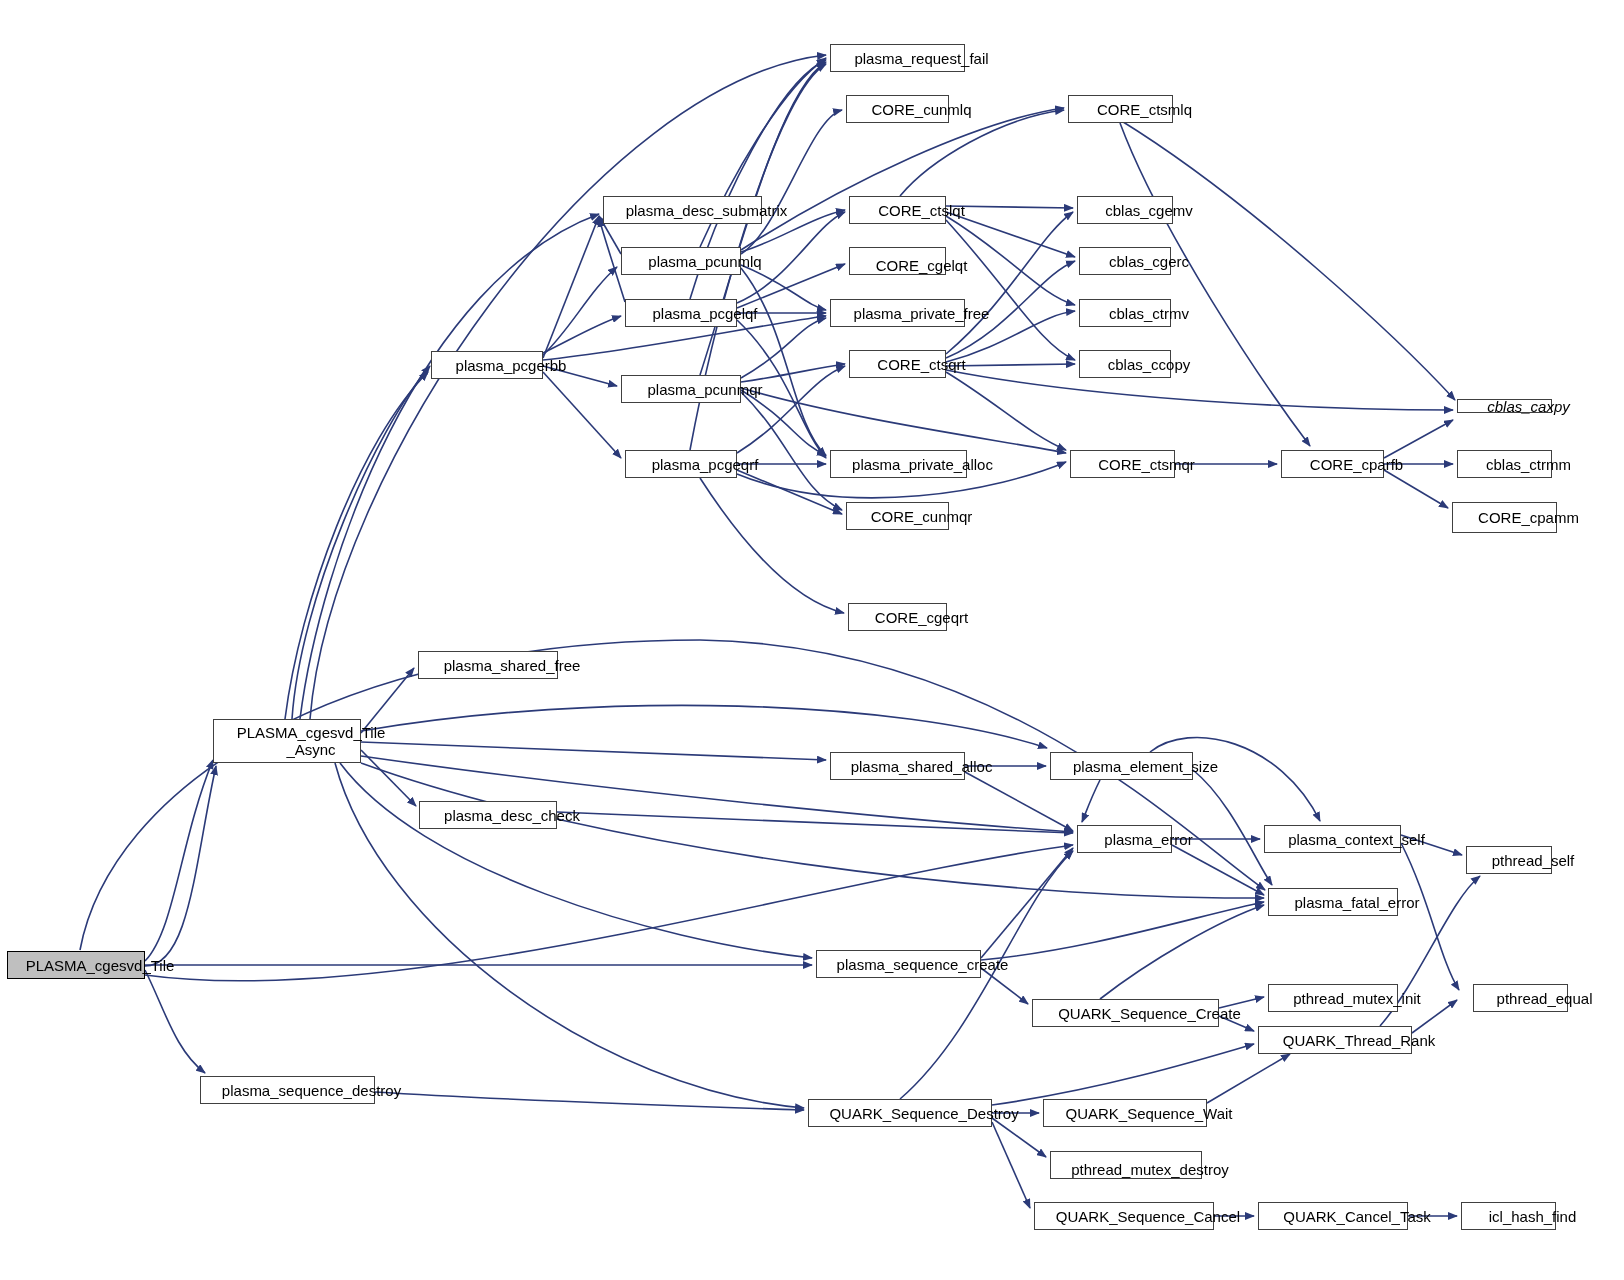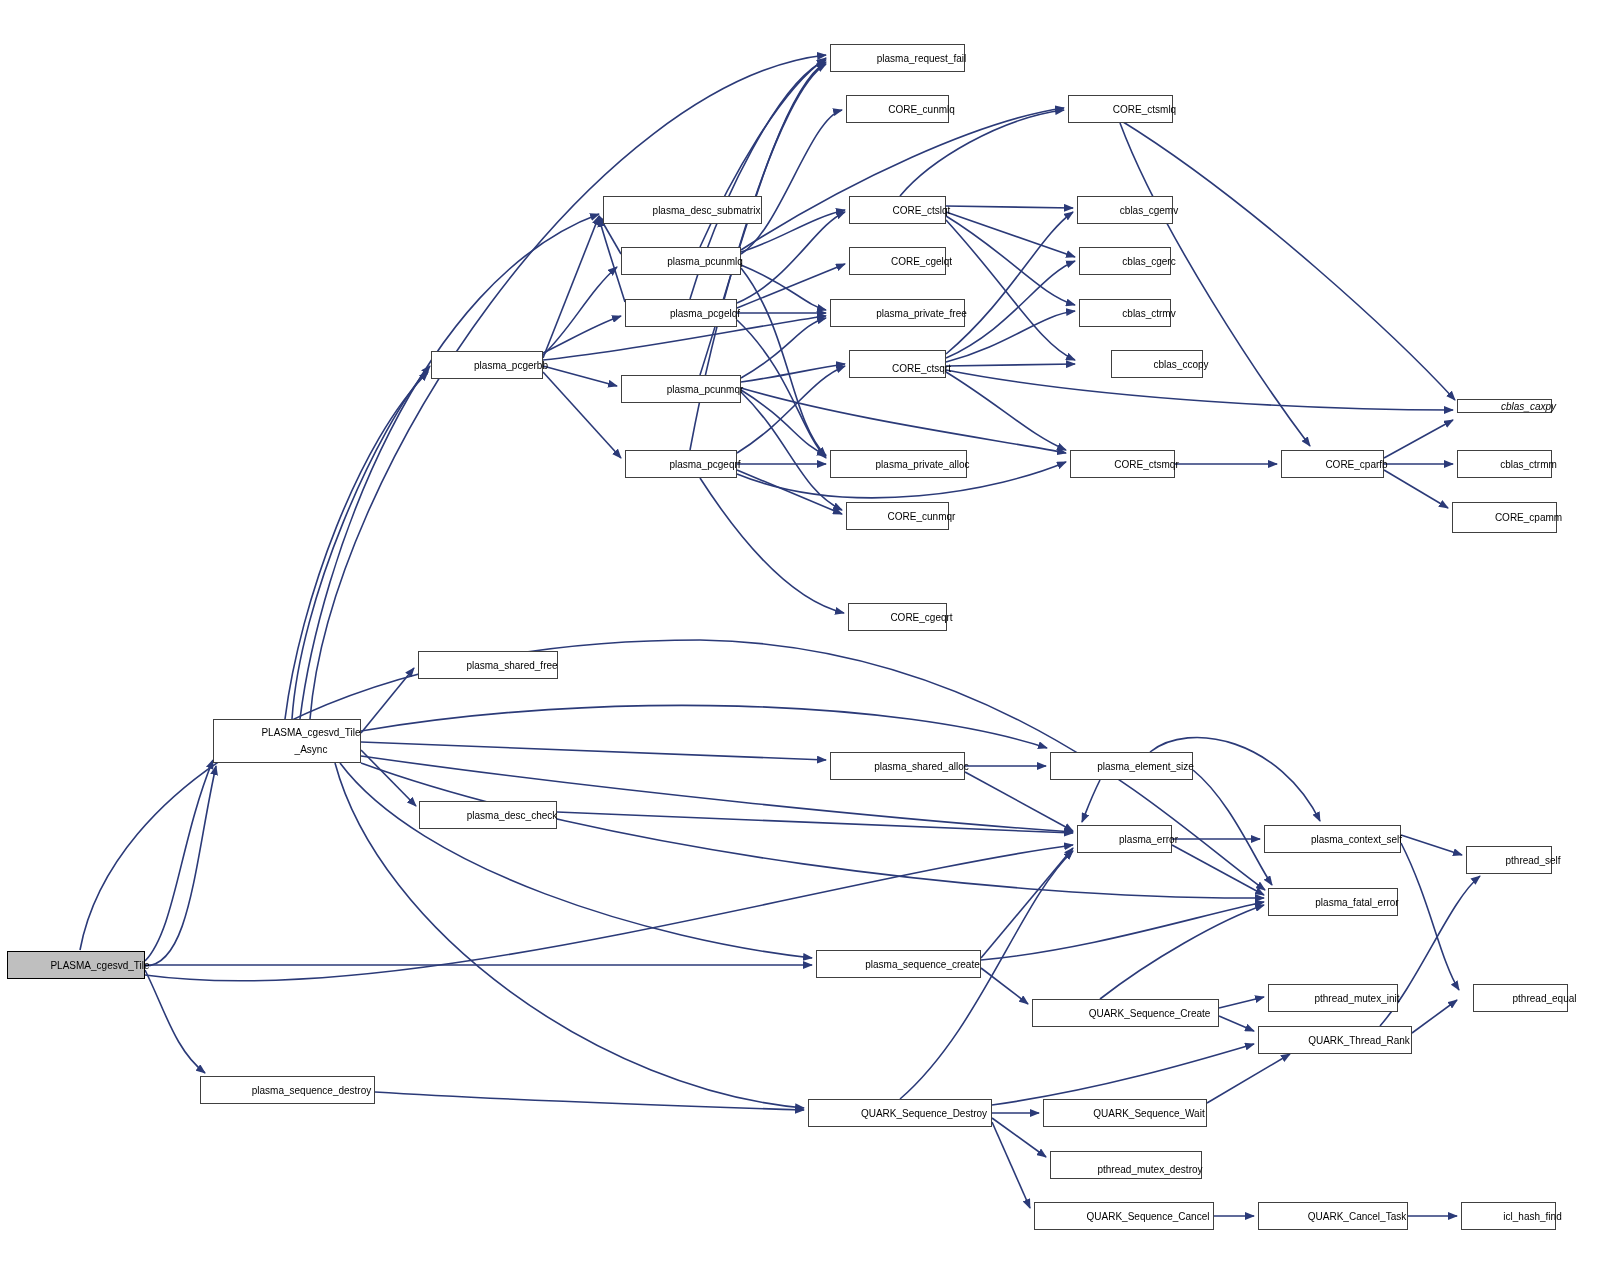--- a/index.html
+++ b/index.html
@@ -1,21 +1,21 @@
 <!DOCTYPE html>
 <html><head>
 <meta charset="utf-8">
 <style>
   html,body{margin:0;padding:0;background:#ffffff;}
   #canvas{position:relative;width:1624px;height:1280px;background:#ffffff;
           font-family:"Liberation Sans", sans-serif;}
   svg#edges{position:absolute;left:0;top:0;width:1624px;height:1280px;}
   .node{position:absolute;box-sizing:border-box;border:1px solid #404040;
         background:#ffffff;color:#000000;display:flex;align-items:center;
-        justify-content:center;text-align:center;font-size:10px;line-height:17px;
+        justify-content:center;text-align:center;font-size:15px;line-height:17px;
         white-space:pre;letter-spacing:0px;padding-left:48px;}
   .node.root{background:#bfbfbf;border:1px solid #000000;}
   .node span{pointer-events:none;}
 </style>
 </head>
 <body>
 
 <div id="canvas">
   <svg id="edges" viewBox="0 0 1624 1280" xmlns="http://www.w3.org/2000/svg">
     <defs>
@@ -128,31 +128,31 @@
       <div class="node" style="left: 419px; top: 801px; width: 138px; height: 28px;"><span>plasma_desc_check</span></div>
       <div class="node" style="left: 431px; top: 351px; width: 112px; height: 28px;"><span>plasma_pcgerbb</span></div>
       <div class="node" style="left: 603px; top: 196px; width: 159px; height: 28px;"><span>plasma_desc_submatrix</span></div>
       <div class="node" style="left: 621px; top: 247px; width: 120px; height: 28px;"><span>plasma_pcunmlq</span></div>
       <div class="node" style="left: 625px; top: 299px; width: 112px; height: 28px; justify-content: center;"><span>plasma_pcgelqf</span></div>
       <div class="node" style="left: 621px; top: 375px; width: 120px; height: 28px;"><span>plasma_pcunmqr</span></div>
       <div class="node" style="left: 625px; top: 450px; width: 112px; height: 28px;"><span>plasma_pcgeqrf</span></div>
       <div class="node" style="left: 830px; top: 44px; width: 135px; height: 28px;"><span>plasma_request_fail</span></div>
       <div class="node" style="left: 846px; top: 95px; width: 103px; height: 28px;"><span>CORE_cunmlq</span></div>
       <div class="node" style="left: 849px; top: 196px; width: 97px; height: 28px;"><span>CORE_ctslqt</span></div>
-      <div class="node" style="left: 849px; top: 247px; width: 97px; height: 28px;"><span>CORE_cgelqt</span></div>
+      <div class="node" style="left: 849px; top: 247px; width: 97px; height: 28px; align-items: flex-end;"><span>CORE_cgelqt</span></div>
       <div class="node" style="left: 830px; top: 299px; width: 135px; height: 28px; align-items: center;"><span>plasma_private_free</span></div>
-      <div class="node" style="left: 849px; top: 350px; width: 97px; height: 28px; align-items: flex-end;"><span>CORE_ctsqrt</span></div>
+      <div class="node" style="left: 849px; top: 350px; width: 97px; height: 28px;"><span>CORE_ctsqrt</span></div>
       <div class="node" style="left: 830px; top: 450px; width: 137px; height: 28px;"><span>plasma_private_alloc</span></div>
       <div class="node" style="left: 846px; top: 502px; width: 103px; height: 28px;"><span>CORE_cunmqr</span></div>
       <div class="node" style="left: 848px; top: 603px; width: 99px; height: 28px;"><span>CORE_cgeqrt</span></div>
       <div class="node" style="left: 1068px; top: 95px; width: 105px; height: 28px;"><span>CORE_ctsmlq</span></div>
       <div class="node" style="left: 1077px; top: 196px; width: 96px; height: 28px;"><span>cblas_cgemv</span></div>
       <div class="node" style="left: 1079px; top: 247px; width: 92px; height: 28px;"><span>cblas_cgerc</span></div>
       <div class="node" style="left: 1079px; top: 299px; width: 92px; height: 28px;"><span>cblas_ctrmv</span></div>
-      <div class="node" style="left: 1079px; top: 350px; width: 92px; height: 28px; margin-left: 32px;"><span>cblas_ccopy</span></div>
+      <div class="node" style="left: 1079px; top: 350px; width: 92px; height: 28px;"><span>cblas_ccopy</span></div>
       <div class="node" style="left: 1070px; top: 450px; width: 105px; height: 28px;"><span>CORE_ctsmqr</span></div>
       <div class="node" style="left: 1281px; top: 450px; width: 103px; height: 28px;"><span>CORE_cparfb</span></div>
       <div class="node" style="left: 1457px; top: 399px; width: 95px; height: 14px; font-style: italic;"><span>cblas_caxpy</span></div>
       <div class="node" style="left: 1457px; top: 450px; width: 95px; height: 28px;"><span>cblas_ctrmm</span></div>
       <div class="node" style="left: 1452px; top: 502px; width: 105px; height: 31px;"><span>CORE_cpamm</span></div>
       <div class="node" style="left: 830px; top: 752px; width: 135px; height: 28px;"><span>plasma_shared_alloc</span></div>
       <div class="node" style="left: 1050px; top: 752px; width: 143px; height: 28px;"><span>plasma_element_size</span></div>
       <div class="node" style="left: 1077px; top: 825px; width: 95px; height: 28px;"><span>plasma_error</span></div>
       <div class="node" style="left: 1264px; top: 825px; width: 137px; height: 28px;"><span>plasma_context_self</span></div>
       <div class="node" style="left: 1268px; top: 888px; width: 130px; height: 28px;"><span>plasma_fatal_error</span></div>

